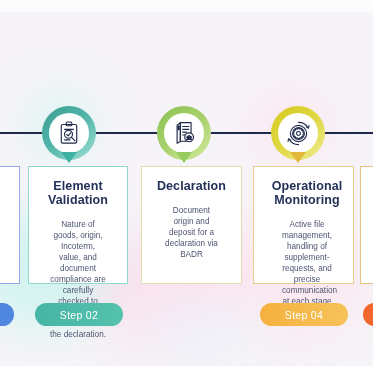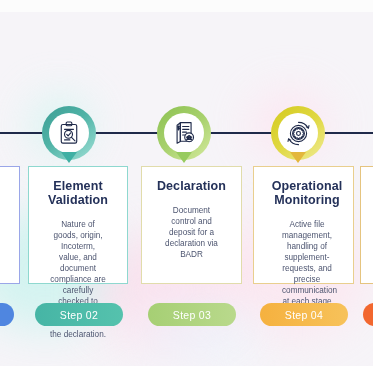--- a/index.html
+++ b/index.html
@@ -148,24 +148,23 @@
         </span>
       </div>
     </div>
     <div class="tip" style="border-top:11px solid #97cb5e;"></div>
   </div>
 
   <div class="card" style="left:141px;width:101px;border-color:#e1dcab;">
     <div class="c-title">
       <span>Declaration</span><br>
     </div>
-    <p class="c-desc">Document control and deposit for a declaration via BADR</p>
+    <p class="c-desc">Document origin and deposit for a declaration via BADR</p>
   </div>
 
-  <div class="pill" style="left:148px;width:88px;background:linear-gradient(90deg,#a6cf74,#b9d98c);">Step 03</div>
 
   <div class="node" style="left:271px;">
     <div class="ring" style="background:linear-gradient(140deg,#d3ca1f 0%,#e0d842 50%,#efeb95 100%);">
       <div class="inner">
         <span>
           <svg width="27" height="27" viewBox="0 0 32 32" fill="none" stroke="#1f2a4a" stroke-width="1.3" stroke-linecap="round" stroke-linejoin="round">
             <path d="M16 2.8a13.2 13.2 0 0 1 11.4 6.6M16 29.2A13.2 13.2 0 0 1 4.6 22.6"></path>
             <path d="M25.2 8l2.6 1.6.6-3M6.8 24l-2.6-1.6-.6 3"></path>
             <circle cx="16" cy="16" r="9.6"></circle>
             <circle cx="16" cy="16" r="7"></circle>

